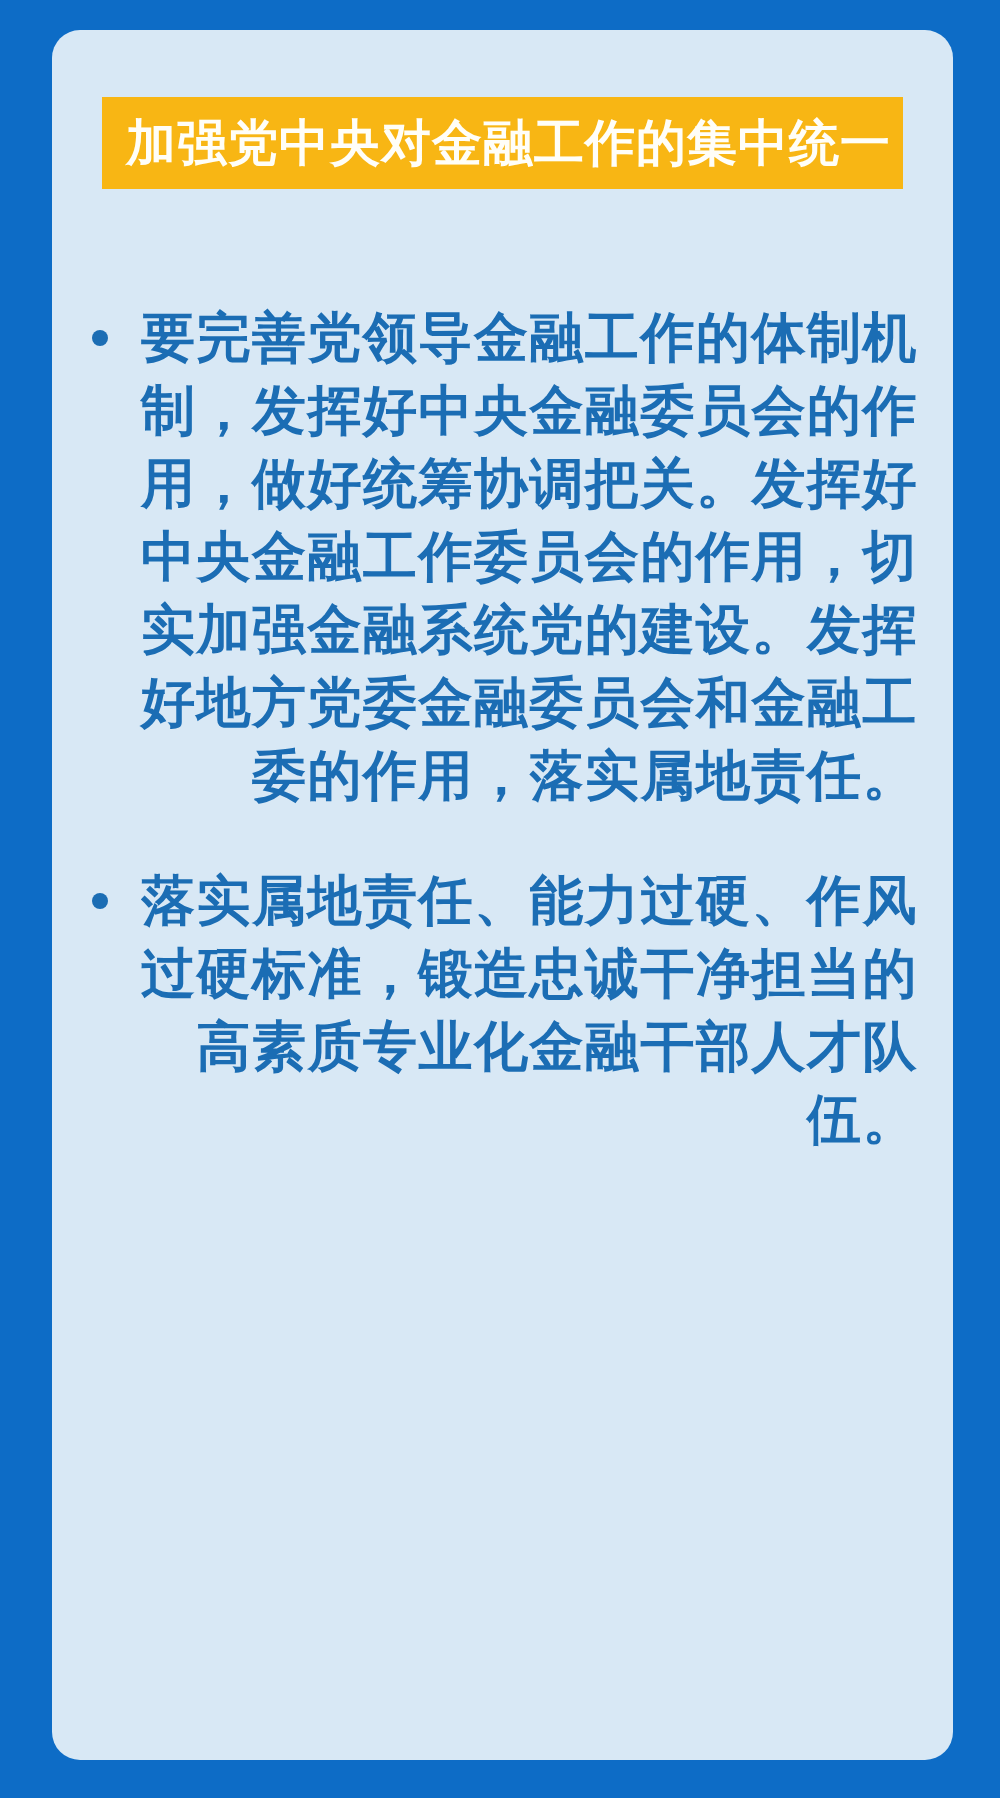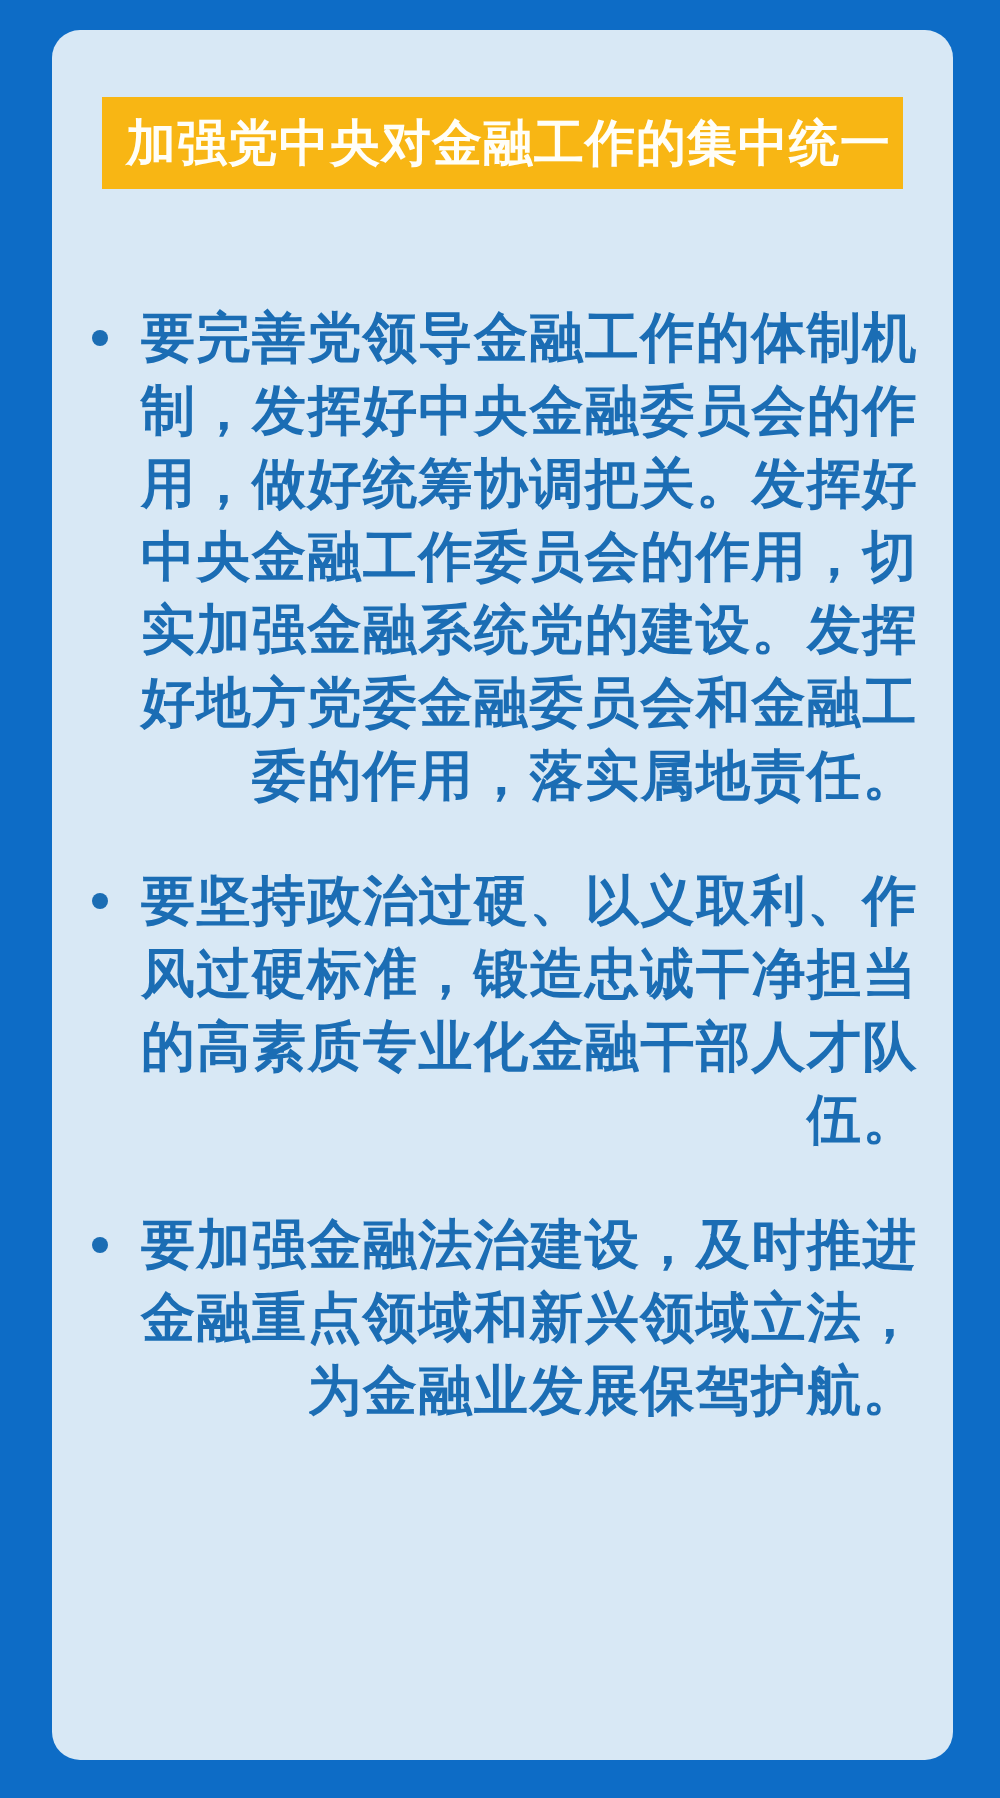--- a/index.html
+++ b/index.html
@@ -63,22 +63,18 @@
   </div>
 
   <div class="content">
     <ul class="bullet-list">
       <li class="bullet-item">
         <span class="dot"></span>
         <span>要完善党领导金融工作的体制机制，发挥好中央金融委员会的作用，做好统筹协调把关。发挥好中央金融工作委员会的作用，切实加强金融系统党的建设。发挥好地方党委金融委员会和金融工委的作用，落实属地责任。</span>
       </li>
       <li class="bullet-item">
         <span class="dot"></span>
-        <span>要坚持政治过硬、以义取利、作风过硬标准，锻造忠诚干净担当的高素质专业化金融干部人才队伍。</span>
-      </li>
-      <li class="bullet-item">
-        <span class="dot"></span>
-        <span>要加强金融法治建设，及时推进金融重点领域和新兴领域立法，为金融业发展保驾护航。</span>
+        <span>落实属地责任、能力过硬、作风过硬标准，锻造忠诚干净担当的高素质专业化金融干部人才队伍。</span>
       </li>
     </ul>
   </div>
 
 </div>
 
 </body></html>

